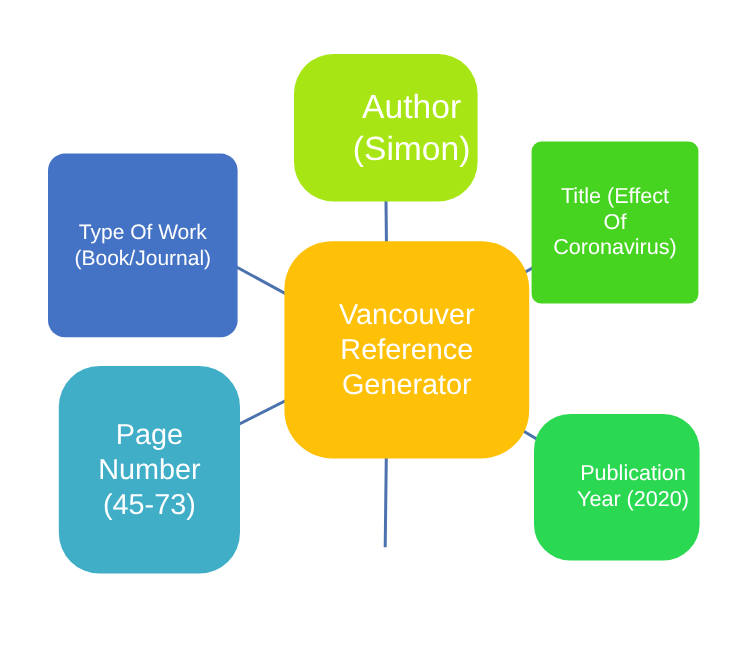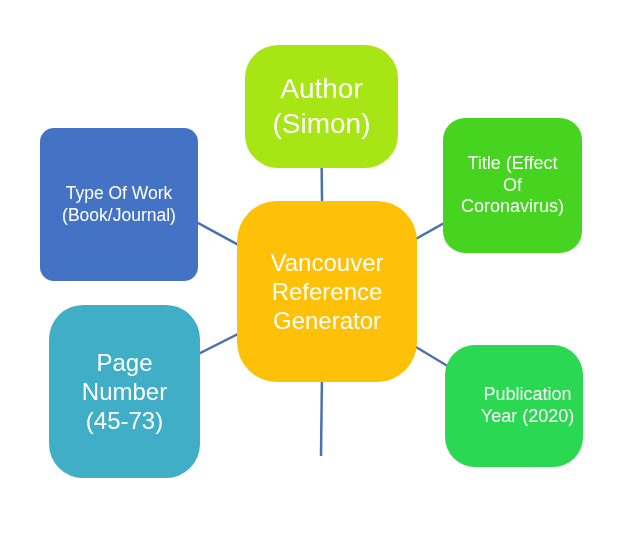--- a/index.html
+++ b/index.html
@@ -31,34 +31,35 @@
     color: #ffffff;
     white-space: pre-line;
     line-height: 1.22;
     box-sizing: border-box;
     padding: 4px 6px;
   }
   .node-author {
     left: 245px; top: 45px; width: 153px; height: 123px;
     background: #A8E514; border-radius: 33px;
     font-size: 28px;
+    justify-content: flex-end;
   }
   .node-type-of-work {
     left: 40px; top: 104px; width: 158px; height: 153px;
     background: #4472C4; border-radius: 14px;
     font-size: 17.5px;
     margin-top: 24px;
   }
   .node-title {
     left: 443px; top: 118px; width: 139px; height: 135px;
-    background: #46D420; border-radius: 22px;
+    background: #46D420; border-radius: 8px;
     font-size: 18px;
   }
   .node-center {
-    left: 237px; top: 201px; width: 180px; height: 181px;
+    left: 237px; top: 201px; width: 204px; height: 181px;
     background: #FFC008; border-radius: 40px;
     font-size: 24px;
   }
   .node-page-number {
     left: 49px; top: 305px; width: 151px; height: 173px;
     background: #41AEC8; border-radius: 34px;
     font-size: 24px;
   }
   .node-journal-title {
     left: 248px; top: 392px; width: 146px; height: 128px;

